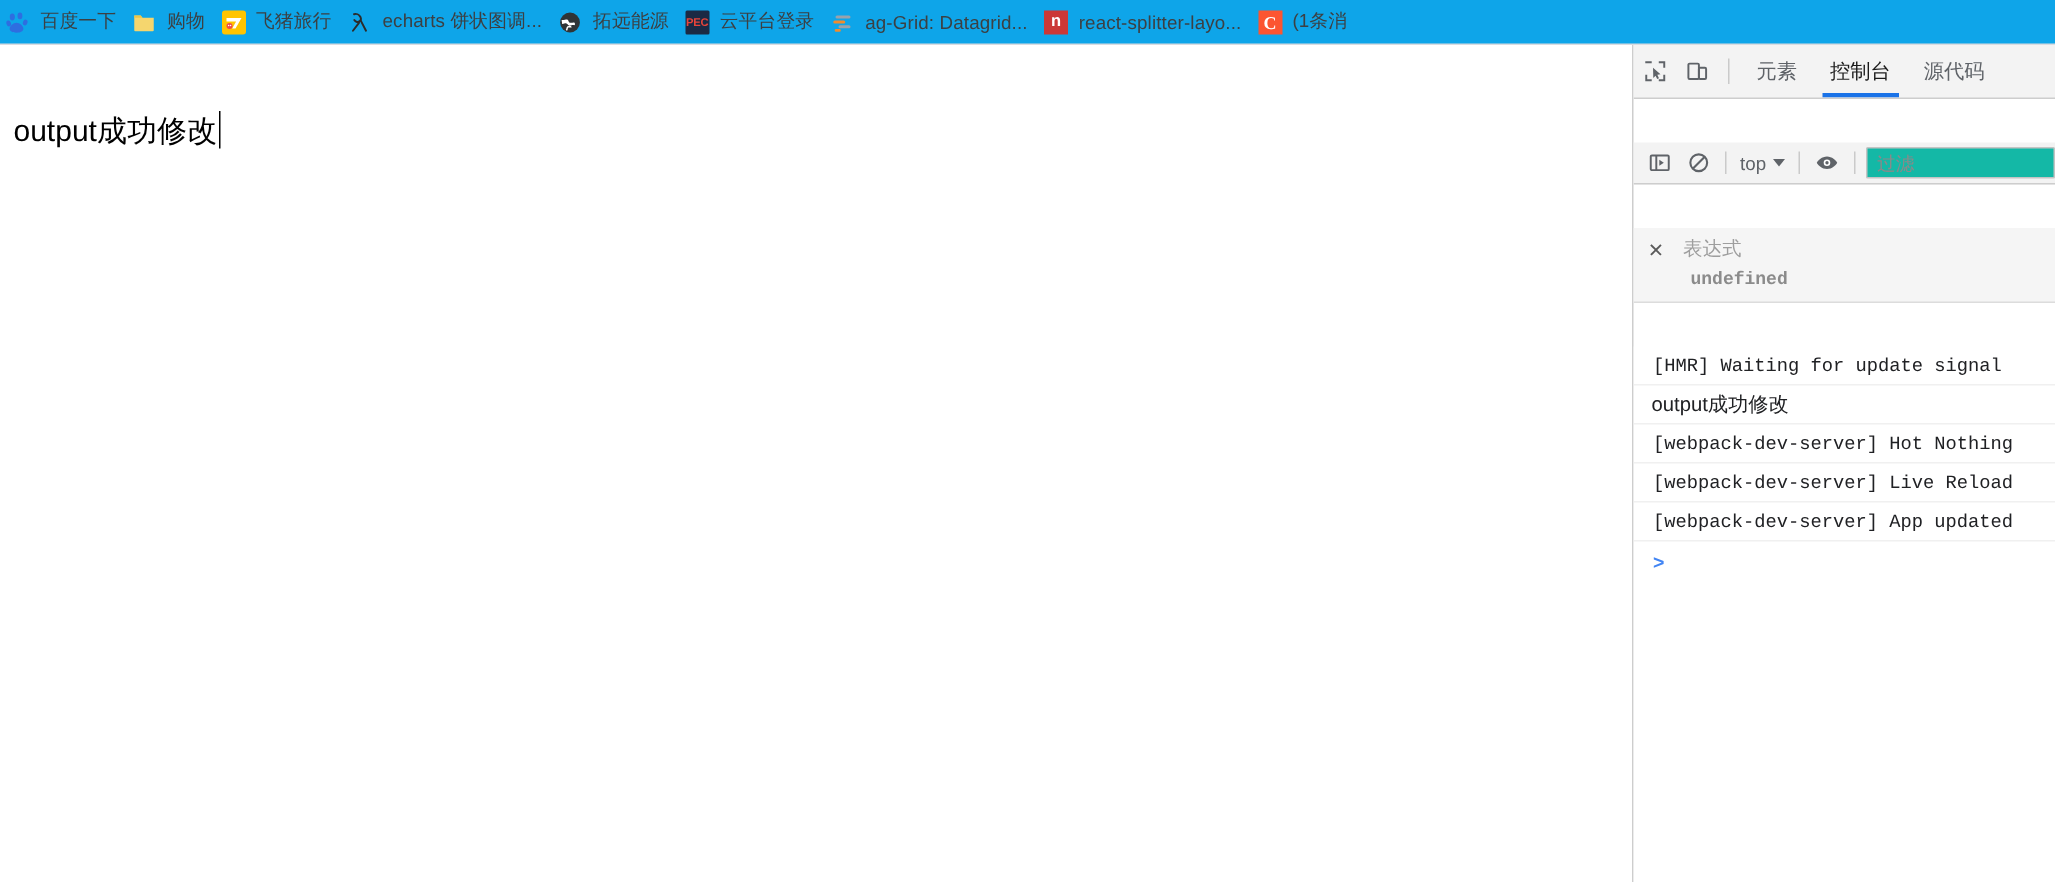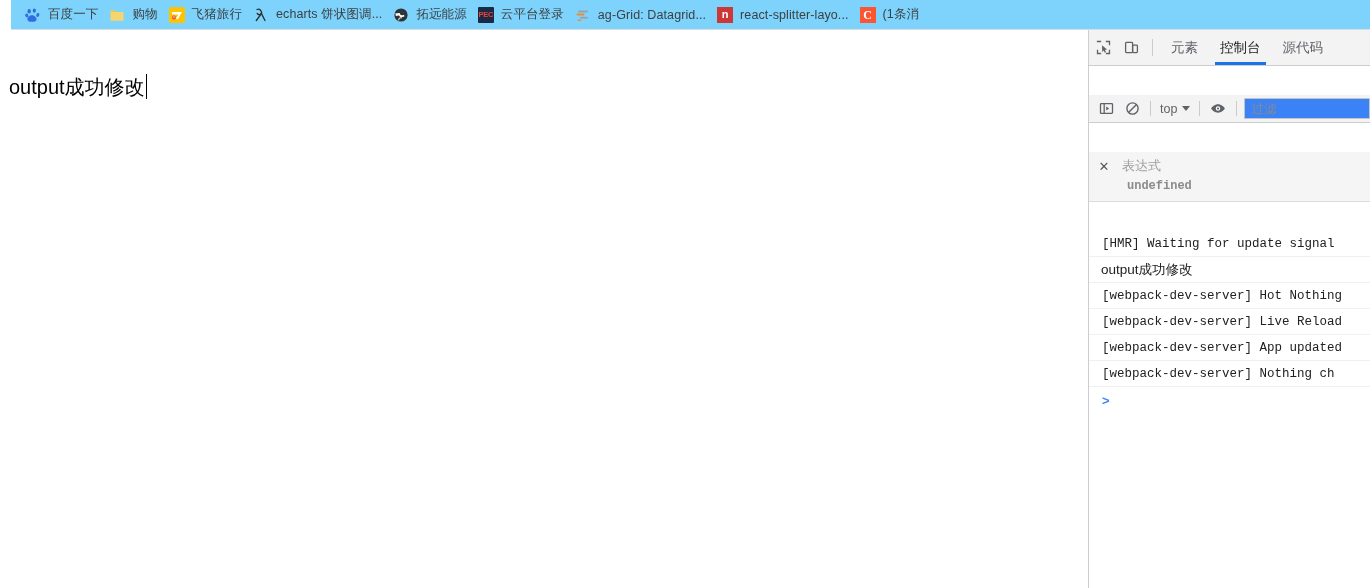--- a/index.html
+++ b/index.html
@@ -18,28 +18,27 @@
     height: 588px;
     display: flex;
     flex-direction: column;
     background: #ffffff;
   }
 
   
   .bookmarks-bar {
     height: 29px;
     min-height: 29px;
-    background: #7dd3fc;
+    background: #0ea5e9;
     border-bottom: 1px solid #dadce0;
     display: flex;
     align-items: center;
-    padding-left: 10px;
+    padding-left: 0;
     overflow: hidden;
     white-space: nowrap;
-    margin-left: 11px;
   }
 
   .bookmark {
     display: flex;
     align-items: center;
     height: 24px;
     padding: 0 7px 0 4px;
     border-radius: 3px;
     cursor: default;
     flex: 0 0 auto;
@@ -286,21 +285,21 @@
     border-left: 4px solid transparent;
     border-right: 4px solid transparent;
     border-top: 5px solid #5f6368;
   }
 
   .filter-input {
     flex: 1;
     min-width: 0;
     height: 19px;
     border: 1px solid #c4c4c4;
-    background: #3b82f6;
+    background: #14b8a6;
     font-size: 12.5px;
     color: #202124;
     padding: 0 6px;
     margin-left: 2px;
     outline: none;
     font-family: "Liberation Sans", sans-serif;
     border-radius: 1px;
   }
   .filter-input::placeholder { color: #8a8a8a; }
 
@@ -559,23 +558,20 @@
         </div>
         <div class="msg-row">
           <span class="msg-text">[webpack-dev-server] Hot Nothing</span>
         </div>
         <div class="msg-row">
           <span class="msg-text">[webpack-dev-server] Live Reload</span>
         </div>
         <div class="msg-row">
           <span class="msg-text">[webpack-dev-server] App updated</span>
         </div>
-        <div class="msg-row">
-          <span class="msg-text">[webpack-dev-server] Nothing ch</span>
-        </div>
         <div class="prompt-row">
           <span class="prompt-caret">&gt;</span>
         </div>
         <div class="prompt-fill"></div>
       </div>
 
     </div>
   </div>
 </div>
 

